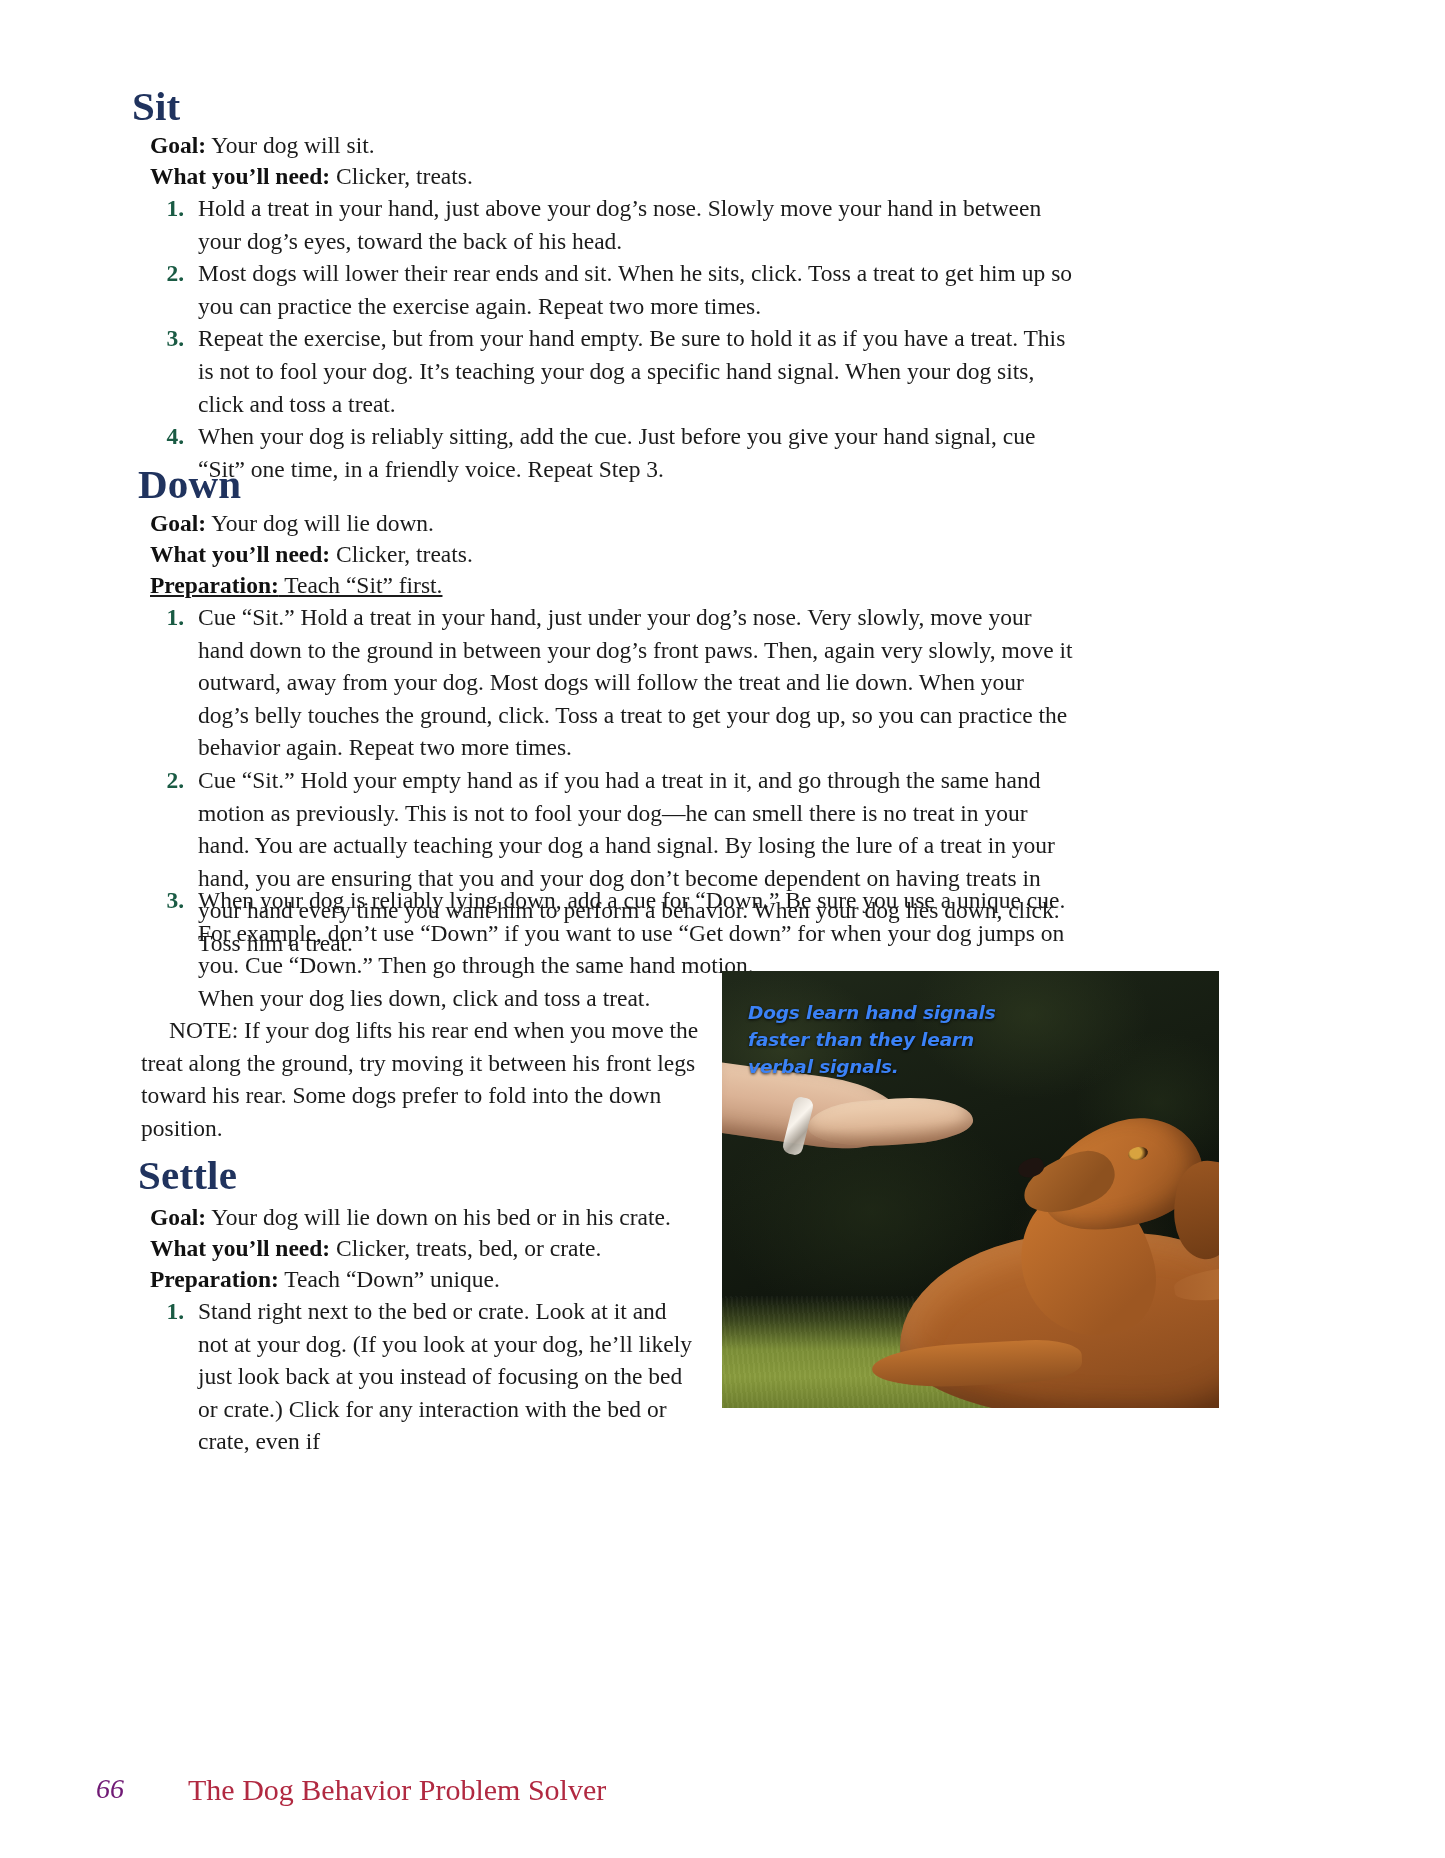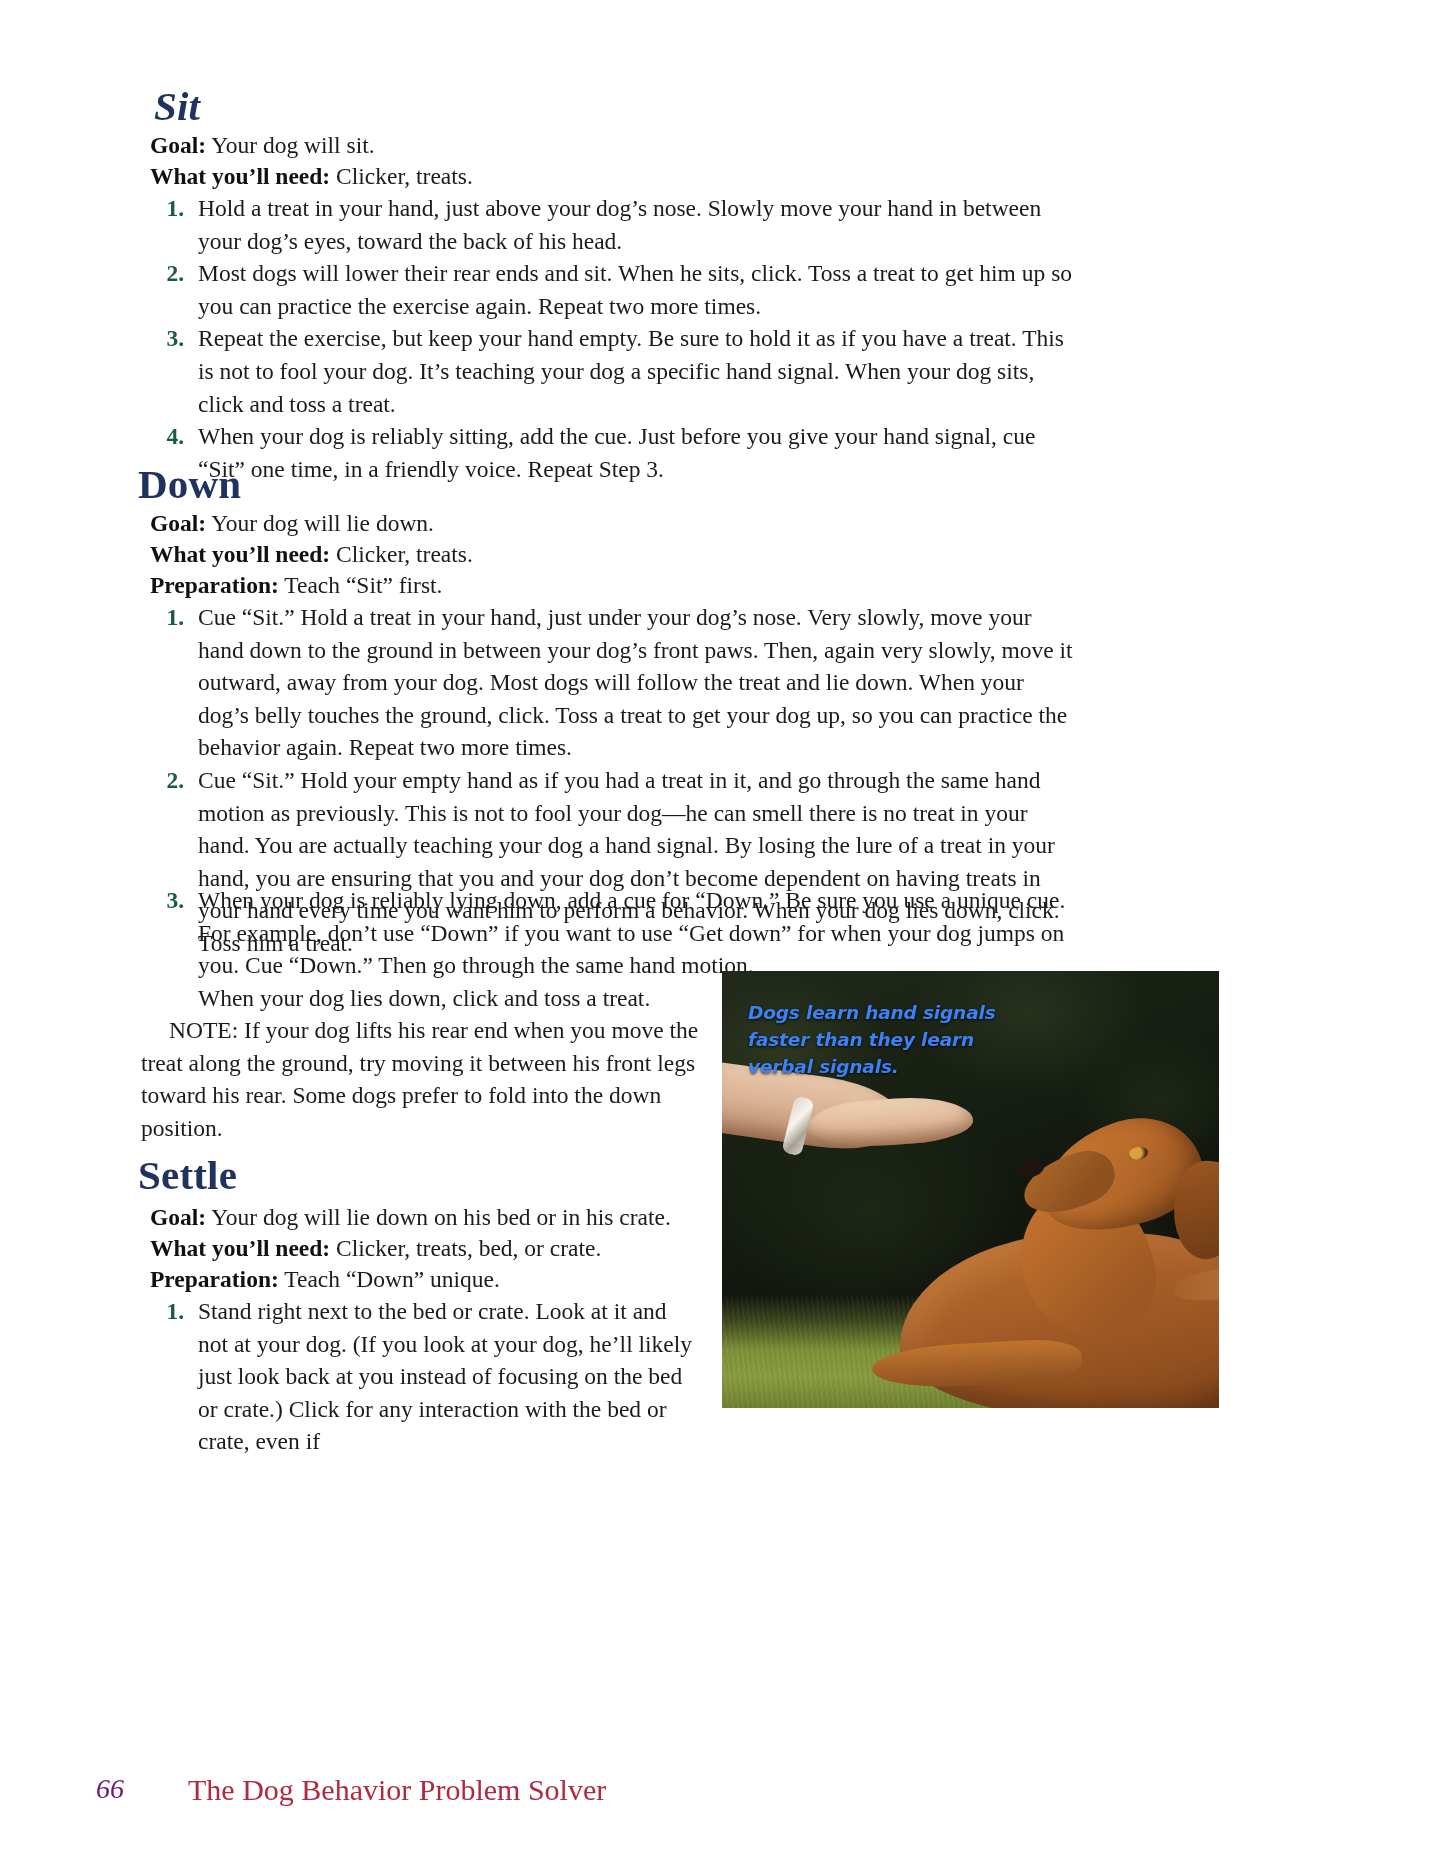--- a/index.html
+++ b/index.html
@@ -294,60 +294,60 @@
     font-family: "Liberation Serif", "DejaVu Serif", serif;
   }
 </style>
 </head>
 <body>
 
 <div class="page">
 
   <div class="content">
 
-    <h2 class="section-heading" style="left:154px; top:86px;font-style:italic;">Sit</h2>
+    <h2 class="section-heading" style="left:132px; top:86px;">Sit</h2>
 
     <div class="meta-line" style="left:150px; top:130px; width:900px;">
       <span class="lbl">Goal:</span><span> Your dog will sit.</span>
     </div>
 
     <div class="meta-line" style="left:150px; top:161px; width:900px;">
       <span class="lbl">What you’ll need:</span><span> Clicker, treats.</span>
     </div>
 
     <ol class="steps" style="left:150px; top:192px; width:930px;">
       <li>
         <span class="num">1.</span>
         <span class="txt">Hold a treat in your hand, just above your dog’s nose. Slowly move your hand in between your dog’s eyes, toward the back of his head.</span>
       </li>
       <li>
         <span class="num">2.</span>
         <span class="txt">Most dogs will lower their rear ends and sit. When he sits, click. Toss a treat to get him up so you can practice the exercise again. Repeat two more times.</span>
       </li>
       <li>
         <span class="num">3.</span>
-        <span class="txt">Repeat the exercise, but keep your hand empty. Be sure to hold it as if you have a treat. This is not to fool your dog. It’s teaching your dog a specific hand signal. When your dog sits, click and toss a treat.</span>
+        <span class="txt">Repeat the exercise, but from your hand empty. Be sure to hold it as if you have a treat. This is not to fool your dog. It’s teaching your dog a specific hand signal. When your dog sits, click and toss a treat.</span>
       </li>
       <li>
         <span class="num">4.</span>
         <span class="txt">When your dog is reliably sitting, add the cue. Just before you give your hand signal, cue “Sit” one time, in a friendly voice. Repeat Step 3.</span>
       </li>
     </ol>
 
     <h2 class="section-heading" style="left:138px; top:464px;">Down</h2>
 
     <div class="meta-line" style="left:150px; top:508px; width:900px;">
       <span class="lbl">Goal:</span><span> Your dog will lie down.</span>
     </div>
 
     <div class="meta-line" style="left:150px; top:539px; width:900px;">
       <span class="lbl">What you’ll need:</span><span> Clicker, treats.</span>
     </div>
 
-    <div class="meta-line" style="left:150px; top:570px; width:900px;">
+    <div class="meta-line" style="left:150px; top:570px; width:900px;text-decoration:underline;">
       <span class="lbl">Preparation:</span><span> Teach “Sit” first.</span>
     </div>
 
     <ol class="steps" style="left:150px; top:601px; width:930px;">
       <li>
         <span class="num">1.</span>
         <span class="txt">Cue “Sit.” Hold a treat in your hand, just under your dog’s nose. Very slowly, move your hand down to the ground in between your dog’s front paws. Then, again very slowly, move it outward, away from your dog. Most dogs will follow the treat and lie down. When your dog’s belly touches the ground, click. Toss a treat to get your dog up, so you can practice the behavior again. Repeat two more times.</span>
       </li>
       <li>
         <span class="num">2.</span>

